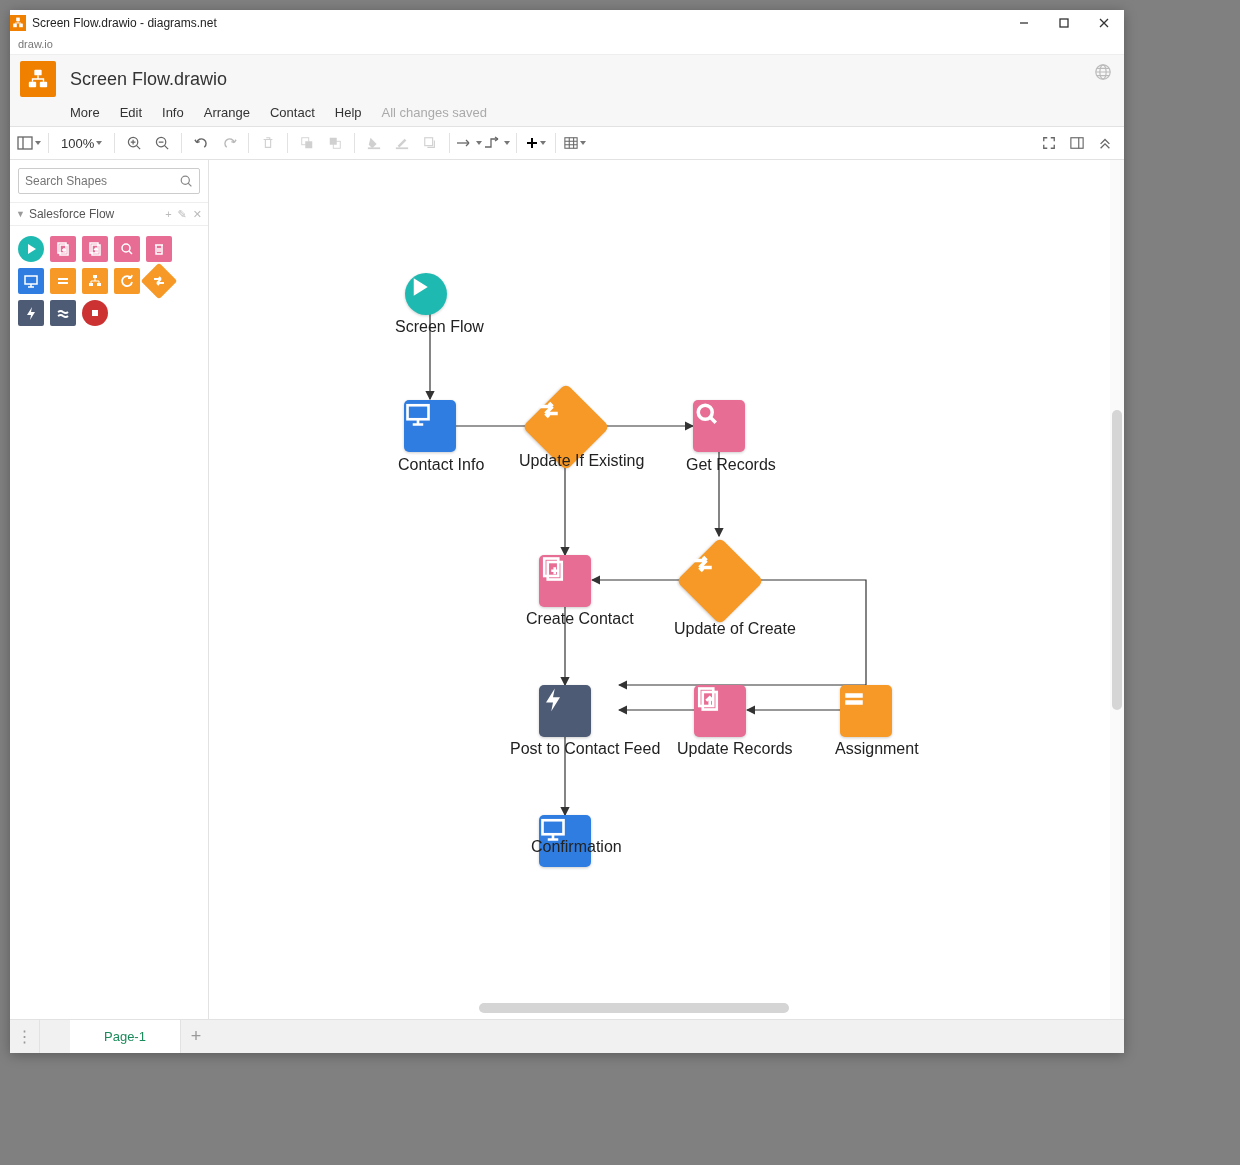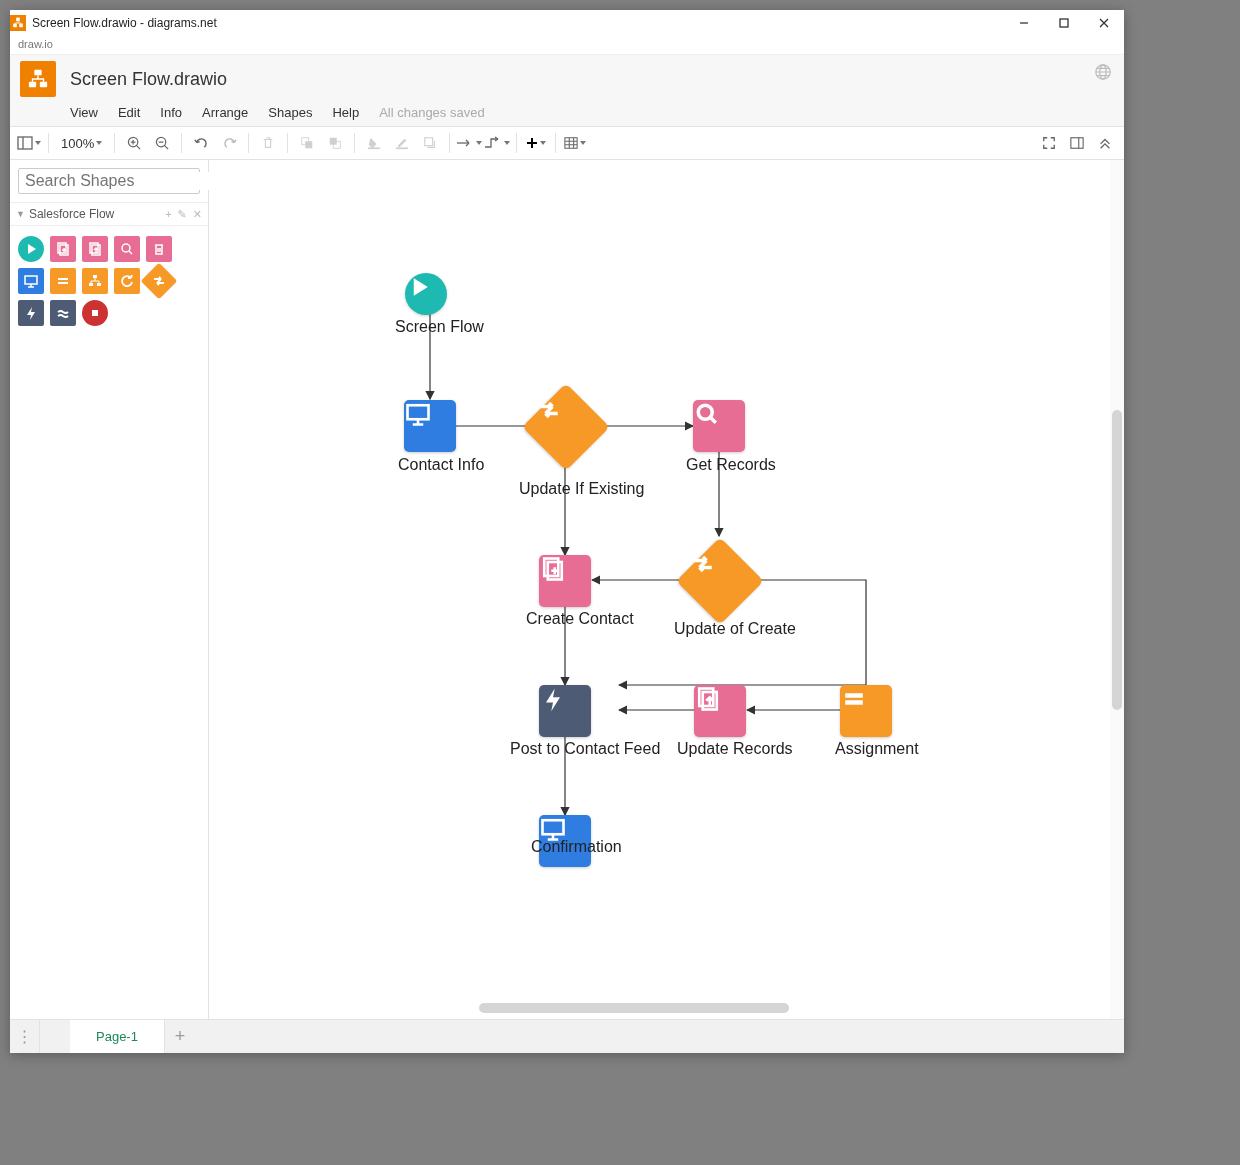--- a/index.html
+++ b/index.html
@@ -28,21 +28,21 @@
   .tb-btn { min-width:26px; height:26px; display:flex; align-items:center; justify-content:center; color:#666; border-radius:2px; }
   .tb-sep { width:1px; height:20px; background:#e2e2e2; margin:0 4px; }
   .zoom { font-size:13px; color:#333; padding:0 6px; display:flex; align-items:center; }
   .caret { width:0; height:0; border-left:3px solid transparent; border-right:3px solid transparent; border-top:4px solid #777; margin-left:2px; }
   .tb-right { margin-left:auto; display:flex; gap:2px; }
   
   .body { flex:1; display:flex; min-height:0; }
   .sidebar { width:199px; border-right:1px solid #e2e2e2; background:#fff; display:flex; flex-direction:column; }
   .search-wrap { padding:8px; }
   .search { display:flex; border:1px solid #ccc; border-radius:2px; height:26px; align-items:center; padding:0 6px; }
-  .search input { flex:1; border:0; outline:0; font-size:16px; color:#555; }
+  .search input { flex:1; border:0; outline:0; font-size:12px; color:#555; }
   .palette-head { display:flex; align-items:center; padding:4px 6px; font-size:12px; color:#555; border-top:1px solid #eee; border-bottom:1px solid #eee; }
   .palette-head .chev { margin-right:4px; font-size:9px; color:#999; }
   .palette-head .tools { margin-left:auto; display:flex; gap:6px; color:#bbb; font-size:11px; }
   .palette-body { padding:10px 8px; display:flex; flex-wrap:wrap; gap:6px; }
   .shape { width:26px; height:26px; border-radius:2px; display:flex; align-items:center; justify-content:center; }
   .shape svg { width:16px; height:16px; }
   .c-teal { background:#1ebab1; }
   .c-pink { background:#e76d95; }
   .c-orange { background:#f79926; }
   .c-blue { background:#2f7de1; }
@@ -60,21 +60,21 @@
   .node.diamond { width:62px; height:62px; transform:rotate(45deg); border-radius:6px; }
   .node.diamond .inner { transform:rotate(-45deg); display:flex; align-items:center; justify-content:center; width:100%; height:100%; }
   .node-label { position:absolute; font-size:16px; color:#222; text-align:center; white-space:nowrap; }
   .scroll-thumb { position:absolute; right:2px; top:250px; width:10px; height:300px; background:#d5d5d5; border-radius:5px; }
   .hscroll { position:absolute; left:270px; bottom:6px; width:310px; height:10px; background:#d5d5d5; border-radius:5px; }
   .splitter { position:absolute; left:-3px; top:440px; width:6px; height:22px; display:flex; align-items:center; justify-content:center;}
   .splitter span{ width:2px; height:12px; background:#bbb;}
   
   .tabs { height:34px; border-top:1px solid #e2e2e2; background:#f1f1f1; display:flex; align-items:stretch; }
   .tab-opts { width:30px; display:flex; align-items:center; justify-content:center; color:#999; border-right:1px solid #e2e2e2; }
-  .tab { padding:0 26px; display:flex; align-items:center; font-size:13px; color:#1b8a5a; background:#fff; border-right:1px solid #e2e2e2; font-weight:500; }
+  .tab { padding:0 34px; display:flex; align-items:center; font-size:13px; color:#1b8a5a; background:#fff; border-right:1px solid #e2e2e2; font-weight:500; }
   .tab-add { width:30px; display:flex; align-items:center; justify-content:center; color:#999; font-size:18px; }
   svg { overflow:visible; }
 </style>
 </head>
 <body>
 
 <div class="window">
 
   <div class="titlebar">
     <div class="title-icon">
@@ -119,25 +119,25 @@
         <svg viewBox="0 0 24 24">
             <rect x="8" y="2" width="8" height="6" rx="1"></rect>
             <rect x="2" y="15" width="8" height="6" rx="1"></rect>
             <rect x="14" y="15" width="8" height="6" rx="1"></rect>
             <path d="M12 8 v4 M12 12 H6 v3 M12 12 h6 v3" stroke="#fff" stroke-width="1.5" fill="none"></path>
           </svg>
       </div>
       <div class="doc-title">Screen Flow.drawio</div>
     </div>
     <div class="menubar">
-      <span class="menu-item">View</span>
+      <span class="menu-item">More</span>
       <span class="menu-item">Edit</span>
       <span class="menu-item">Info</span>
       <span class="menu-item">Arrange</span>
-      <span class="menu-item">Shapes</span>
+      <span class="menu-item">Contact</span>
       <span class="menu-item">Help</span>
       <span class="menu-status">All changes saved</span>
     </div>
   </div>
 
   <div class="toolbar">
     <div class="tb-btn">
         <svg width="16" height="16" viewBox="0 0 16 16" fill="none" stroke="#666" stroke-width="1.3">
           <rect x="1" y="2" width="14" height="12"></rect>
           <path d="M6 2 V14"></path>
@@ -401,21 +401,21 @@
           </div>
         <div class="node-label" style="left:189px; top:296px">Contact Info</div>
 
         <div class="node diamond c-orange" style="left:326px; top:236px">
             <div class="inner">
               <svg viewBox="0 0 16 16" fill="none" stroke="#fff" stroke-width="2">
                 <path d="M3 6 h7 M10 6 l-2 -2 M10 6 l-2 2 M13 10 h-7 M6 10 l2 -2 M6 10 l2 2"></path>
               </svg>
             </div>
           </div>
-        <div class="node-label" style="left:310px; top:320px">Update If Existing</div>
+        <div class="node-label" style="left:310px; top:292px">Update If Existing</div>
 
         <div class="node c-pink" style="left:484px; top:240px">
             <svg viewBox="0 0 16 16" fill="none" stroke="#fff" stroke-width="2">
               <circle cx="7" cy="7" r="4"></circle>
               <path d="M10 10 l3 3"></path>
             </svg>
           </div>
         <div class="node-label" style="left:477px; top:296px">Get Records</div>
 
         <div class="node c-pink" style="left:330px; top:395px">

